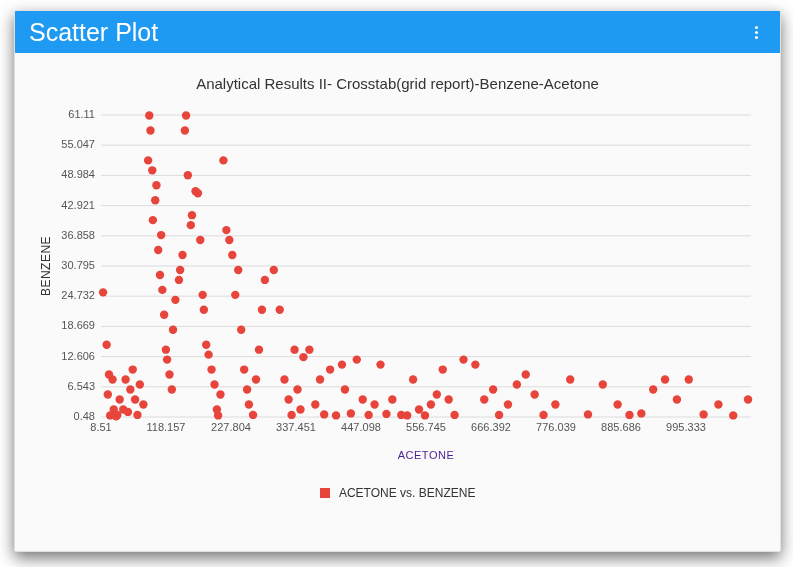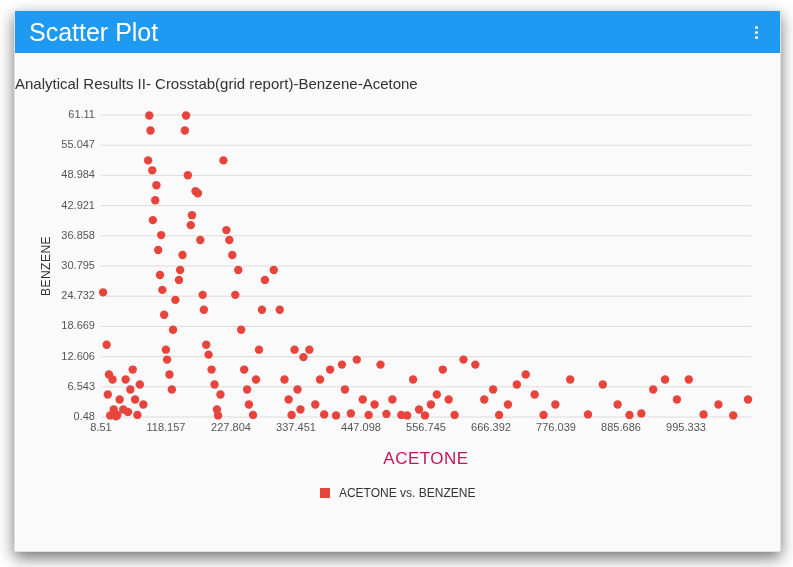--- a/index.html
+++ b/index.html
@@ -11,40 +11,40 @@
   }
   .titlebar{
     height:42px;background:#1e9af3;display:flex;align-items:center;
     justify-content:space-between;padding:0 14px;color:#fff;
   }
   .titlebar .title{font-size:25px;font-weight:400;}
   .titlebar .menu{cursor:pointer;display:flex;flex-direction:column;gap:2px;align-items:center;justify-content:center;width:20px;height:20px;}
   .titlebar .menu span{width:3px;height:3px;border-radius:50%;background:#fff;display:block;}
   .chart-wrap{position:relative;width:100%;height:498px;background:#fafafa;}
   .chart-title{
-    position:absolute;left:0;right:0;top:22px;
+    position:absolute;left:0;right:0;top:22px;text-align:center;
     font-size:15px;color:#333;font-weight:400;
   }
   .plot{
     position:absolute;left:86px;top:62px;width:650px;height:302px;
   }
   .grid line{stroke:#dcdcdc;stroke-width:1;}
   .pt{fill:#e7453c;}
   .tick-y text{font-size:11px;fill:#555;text-anchor:end;}
   .tick-x text{font-size:11px;fill:#555;text-anchor:middle;}
   .ylabel{
     position:absolute;left:22px;top:62px;height:302px;width:18px;
     display:flex;align-items:center;justify-content:center;
   }
   .ylabel span{
     transform:rotate(-90deg);font-size:12px;color:#333;letter-spacing:0.5px;white-space:nowrap;
   }
   .xlabel{
     position:absolute;left:86px;width:650px;top:396px;text-align:center;
-    font-size:17px;color:#be185d;letter-spacing:0.5px;
+    font-size:11px;color:#4c1d95;letter-spacing:0.5px;
   }
   .legend{
     position:absolute;left:0;right:0;top:432px;text-align:center;
     font-size:12px;color:#333;
   }
   .legend-marker{
     display:inline-block;width:10px;height:10px;background:#e7453c;margin-right:6px;vertical-align:middle;
   }
   .legend-text{vertical-align:middle;}
 </style>

